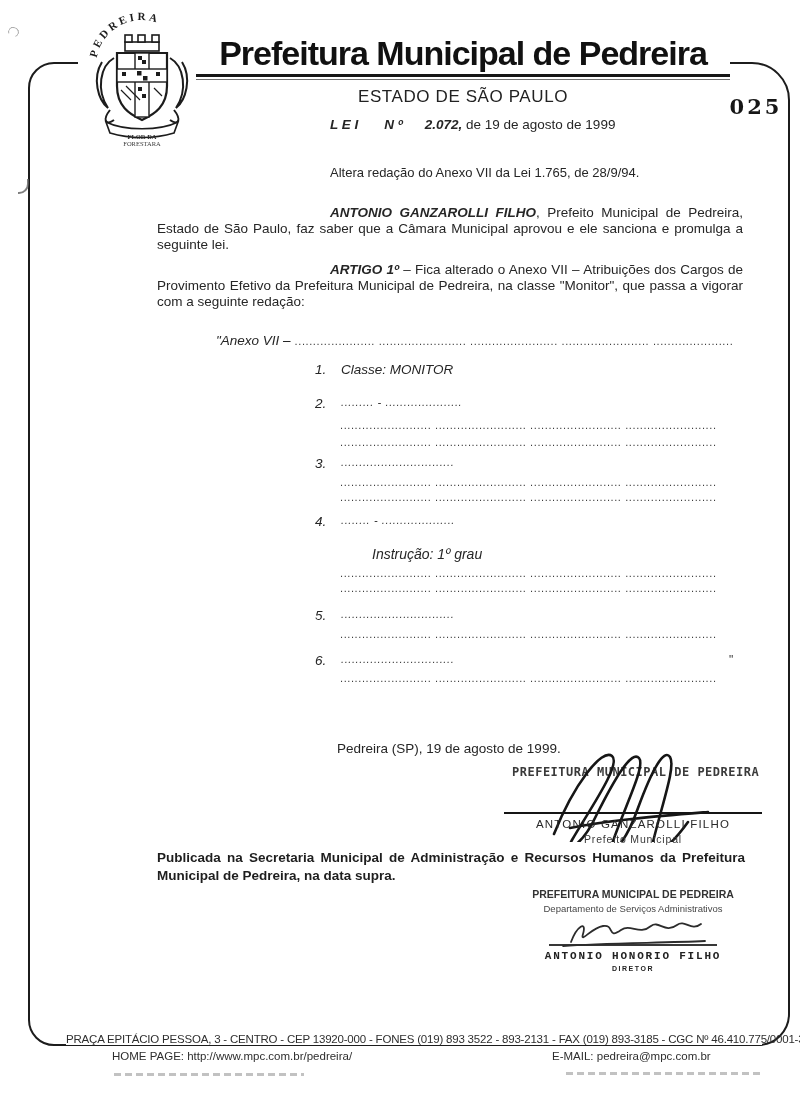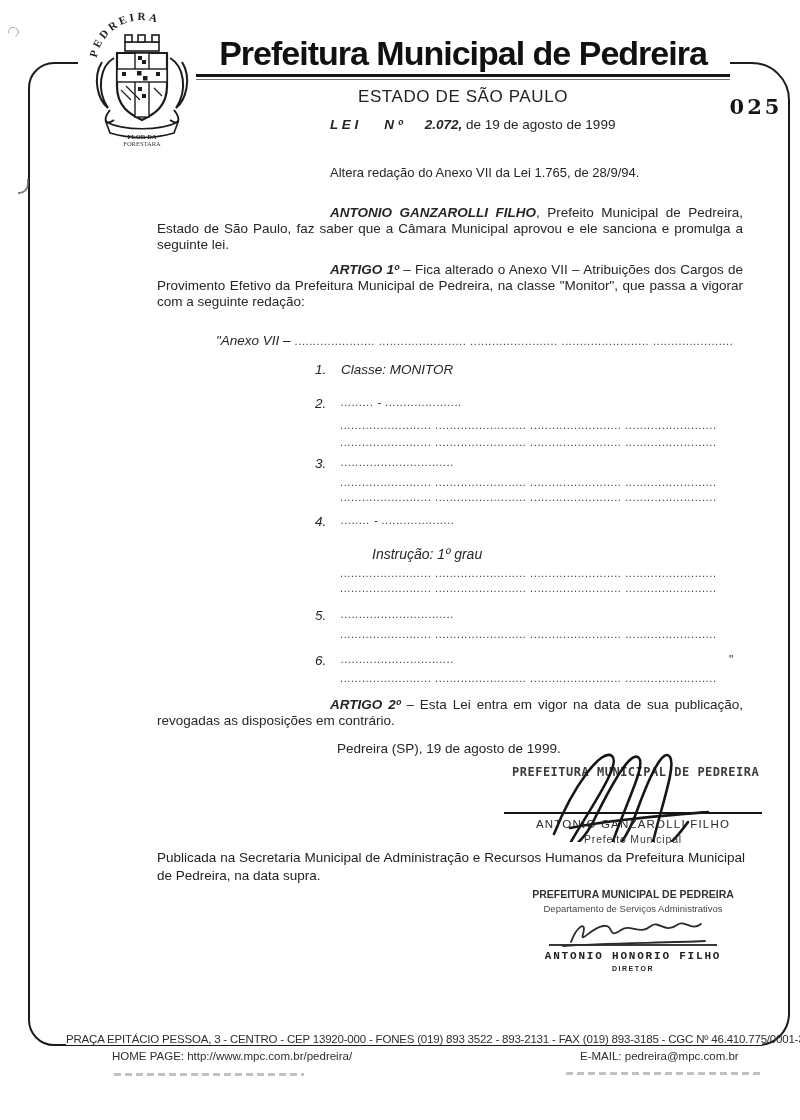--- a/index.html
+++ b/index.html
@@ -50,37 +50,37 @@
   .stamp1{position:absolute;left:512px;top:765px;font-family:"DejaVu Sans Mono",monospace;
           font-weight:bold;font-size:12px;letter-spacing:0.5px;color:#3a3a3a;white-space:nowrap;}
   .sig1{position:absolute;left:540px;top:742px;}
   .sigline1{position:absolute;left:504px;top:812px;width:258px;height:2px;background:#151515;}
   .sig1-name{position:absolute;left:500px;top:818px;width:266px;text-align:center;
              font-size:11.5px;letter-spacing:1.2px;color:#2a2a2a;white-space:nowrap;}
   .sig1-role{position:absolute;left:500px;top:833px;width:266px;text-align:center;
              font-size:10.5px;letter-spacing:0.8px;color:#3a3a3a;}
 
   
-  .publication{position:absolute;left:157px;top:849px;width:588px;font-size:13.5px;font-weight:normal;
+  .publication{position:absolute;left:157px;top:849px;width:588px;font-size:13.5px;font-weight:bold;
                line-height:18px;text-align:justify;color:#1e1e1e;}
 
   
   .stamp2{position:absolute;left:526px;top:888px;width:214px;text-align:center;}
   .stamp2-l1{font-size:10.5px;font-weight:bold;color:#333;white-space:nowrap;}
   .stamp2-l2{font-size:9.5px;color:#474747;margin-top:3px;white-space:nowrap;}
   .sig2{margin:2px auto 0;display:block;}
   .sigline2{width:168px;height:2px;background:#383838;margin:-6px auto 0;}
   .sig2-name{font-size:11px;font-weight:bold;letter-spacing:1.8px;color:#222;margin-top:4px;white-space:nowrap;font-family:Liberation Mono, monospace;}
   .sig2-role{font-size:7px;font-weight:bold;letter-spacing:1.5px;color:#222;margin-top:3px;}
 
   
   .footer-line1{position:absolute;left:66px;top:1033px;width:696px;background:#fff;text-align:center;
                 font-size:11.5px;letter-spacing:-0.2px;color:#2e2e2e;white-space:nowrap;}
   .footer-home{position:absolute;left:112px;top:1050px;font-size:11.5px;color:#2e2e2e;white-space:nowrap;}
-  .footer-email{position:absolute;left:580px;top:1050px;font-size:11.5px;color:#2e2e2e;white-space:nowrap;}
+  .footer-email{position:absolute;left:552px;top:1050px;font-size:11.5px;color:#2e2e2e;white-space:nowrap;}
   .smudge{position:absolute;height:3px;opacity:0.45;
           background:repeating-linear-gradient(90deg,#777 0 7px,transparent 7px 11px);}
 
   
   .artifact1{position:absolute;left:8px;top:27px;width:9px;height:8px;border:1.5px solid #8a8a8a;
              border-radius:50%;border-bottom-color:transparent;transform:rotate(25deg);opacity:.75;}
   .artifact2{position:absolute;left:18px;top:179px;width:9px;height:13px;
              border-right:2px solid #5f5f5f;border-bottom:2px solid #5f5f5f;
              border-radius:0 0 10px 0;opacity:.8;}
 </style>
@@ -194,23 +194,20 @@
     <span class="num">5.</span><span class="dots">...............................</span>
   </div>
   <div class="dotline dots" style="top:628px">.........................  .........................  .........................  .........................</div>
 
   <div class="item" style="top:653px">
     <span class="num">6.</span><span class="dots">...............................</span>
   </div>
   <div class="closing-quote">"</div>
   <div class="dotline dots" style="top:672px">.........................  .........................  .........................  .........................</div>
 
-  <div class="para indent" style="top:697px">
-    <span class="bi">ARTIGO 2º</span><span> – Esta Lei entra em vigor na data de sua publicação, revogadas as disposições em contrário.</span>
-  </div>
 
   <div class="dateline">Pedreira (SP), 19 de agosto de  1999.</div>
 
   <div class="stamp1">PREFEITURA MUNICIPAL DE PEDREIRA</div>
   <svg class="sig1" width="190" height="100" viewBox="0 0 190 100">
     <g stroke="#161616" stroke-width="2.6" fill="none" stroke-linecap="round">
       <path d="M14,92 C34,42 62,6 72,14 C82,22 48,70 32,98 C24,112 42,104 56,74 C76,34 92,8 99,16 C106,24 84,66 72,102 C66,118 84,106 98,66 C112,28 124,6 130,15 C136,24 122,62 112,104 C108,120 128,108 148,80"></path>
       <path d="M30,86 C70,78 120,74 168,70"></path>
     </g>
   </svg>

